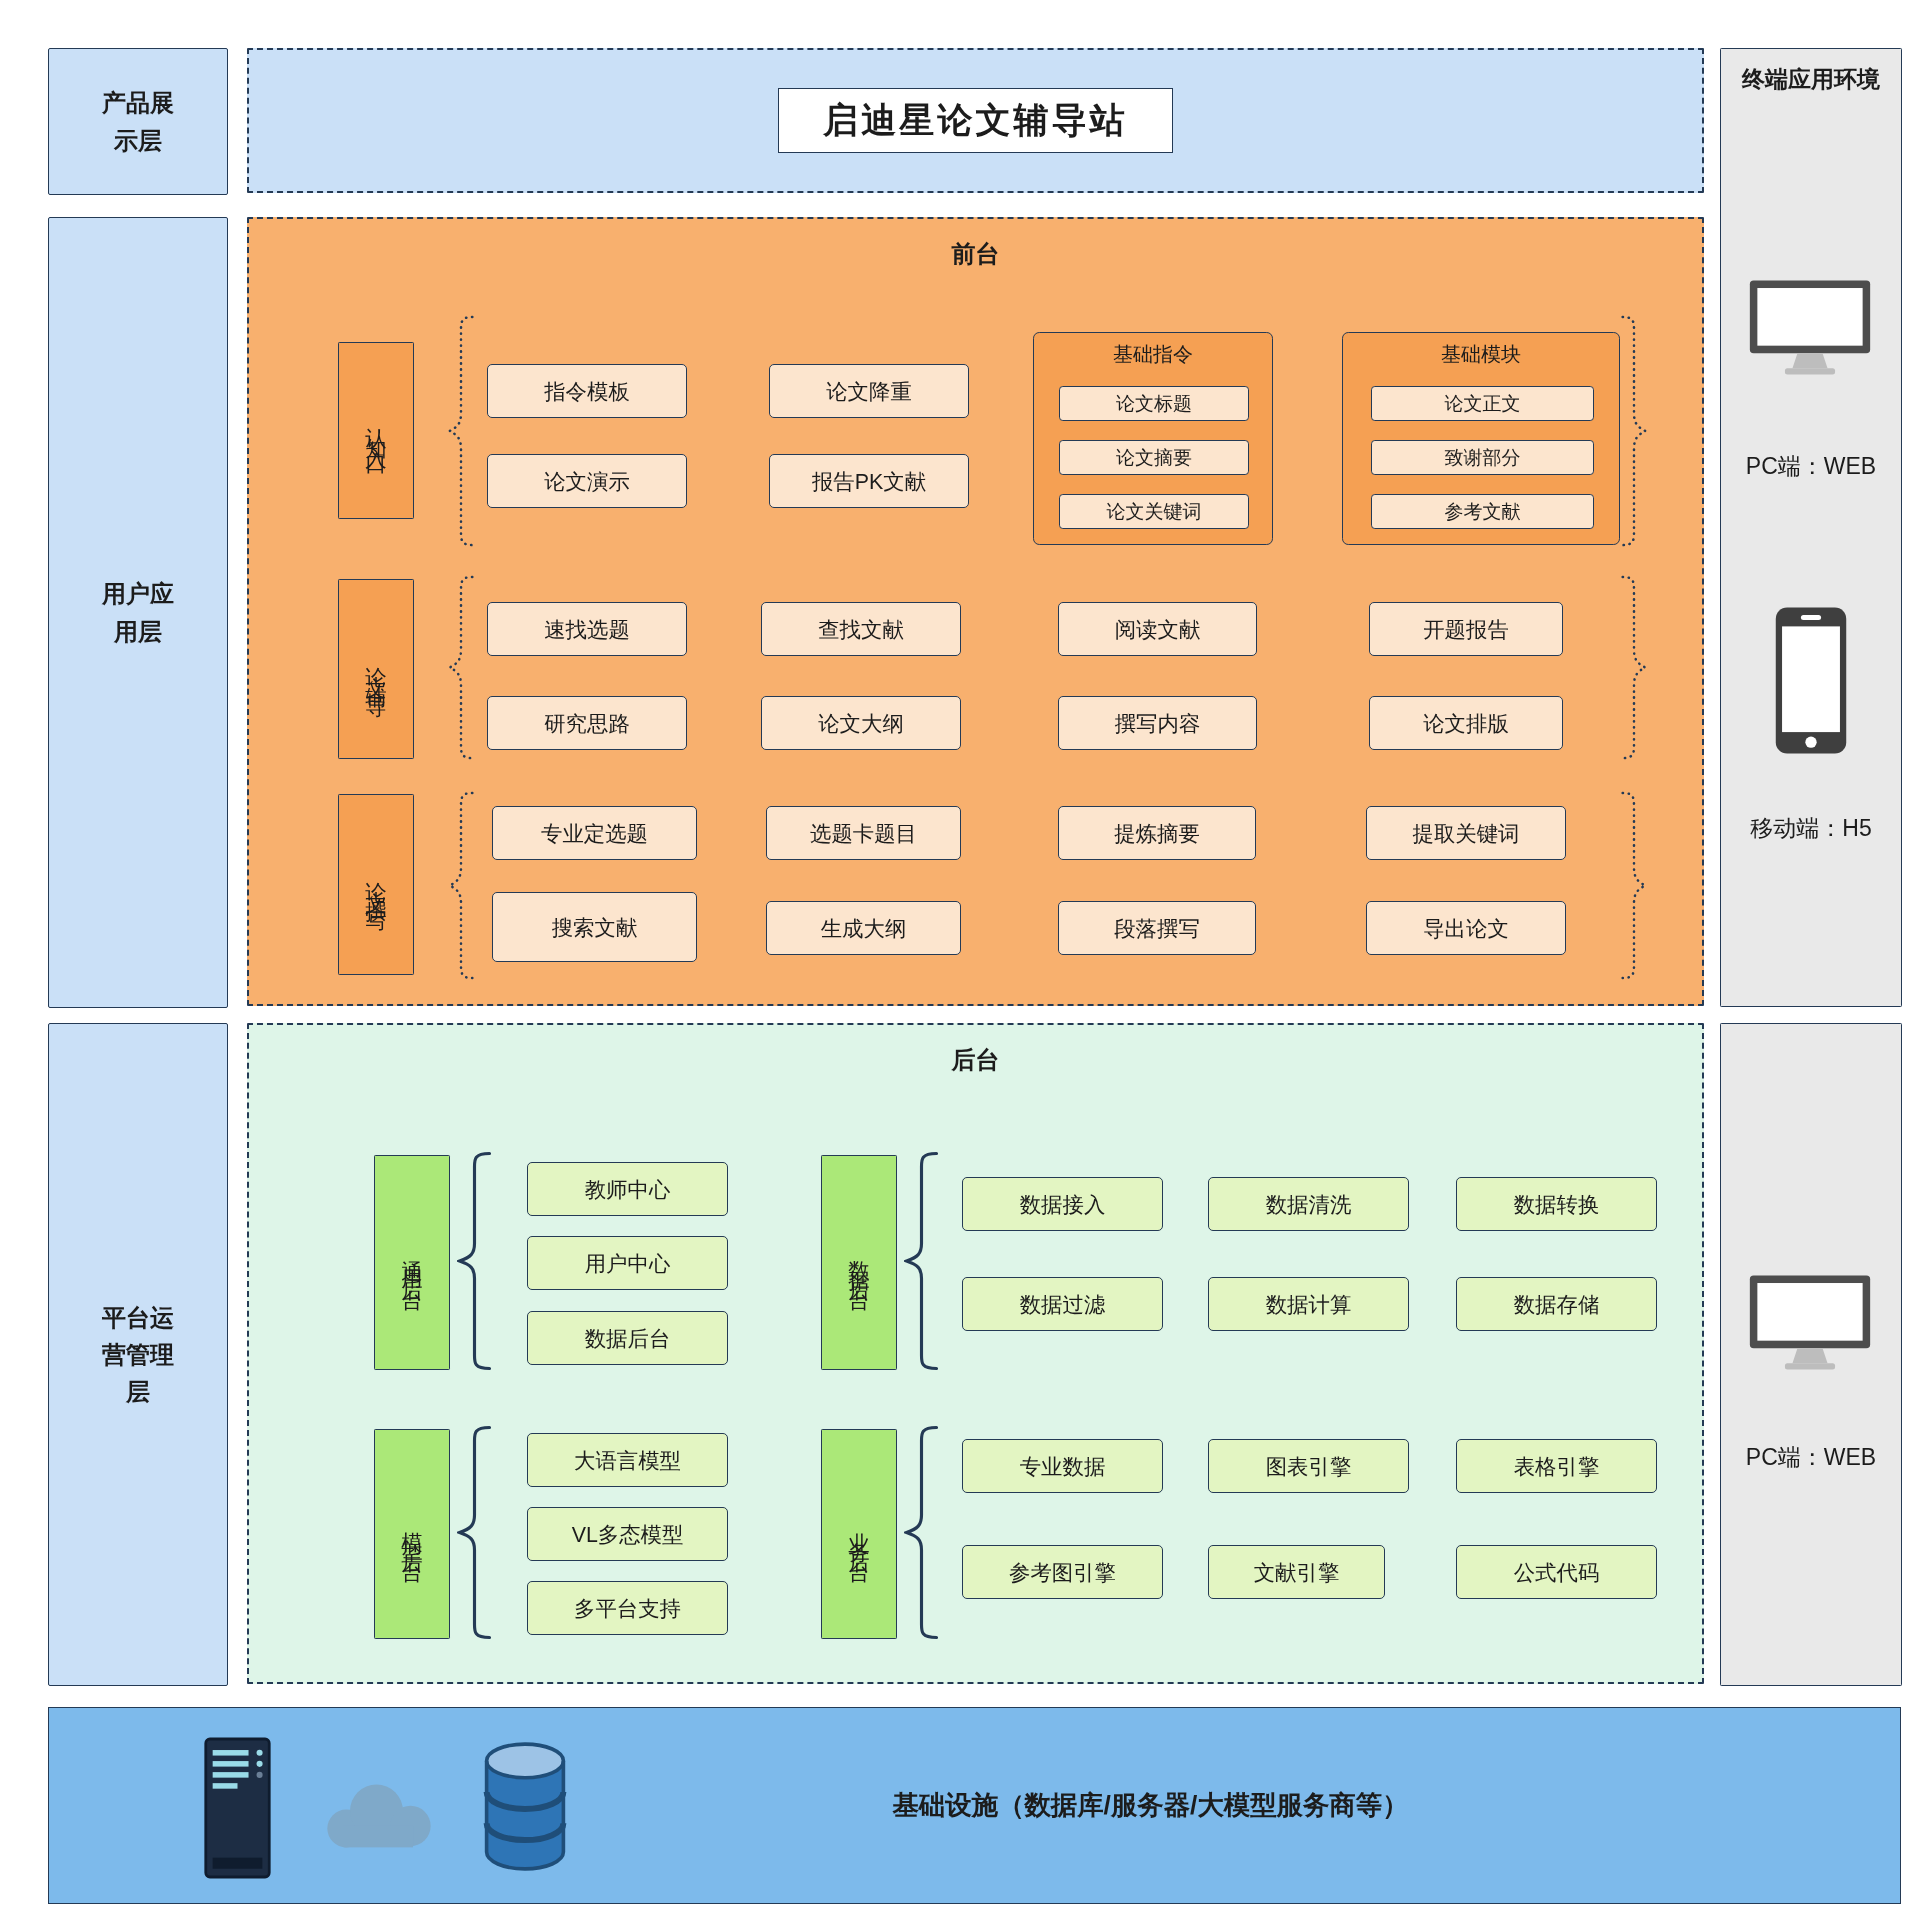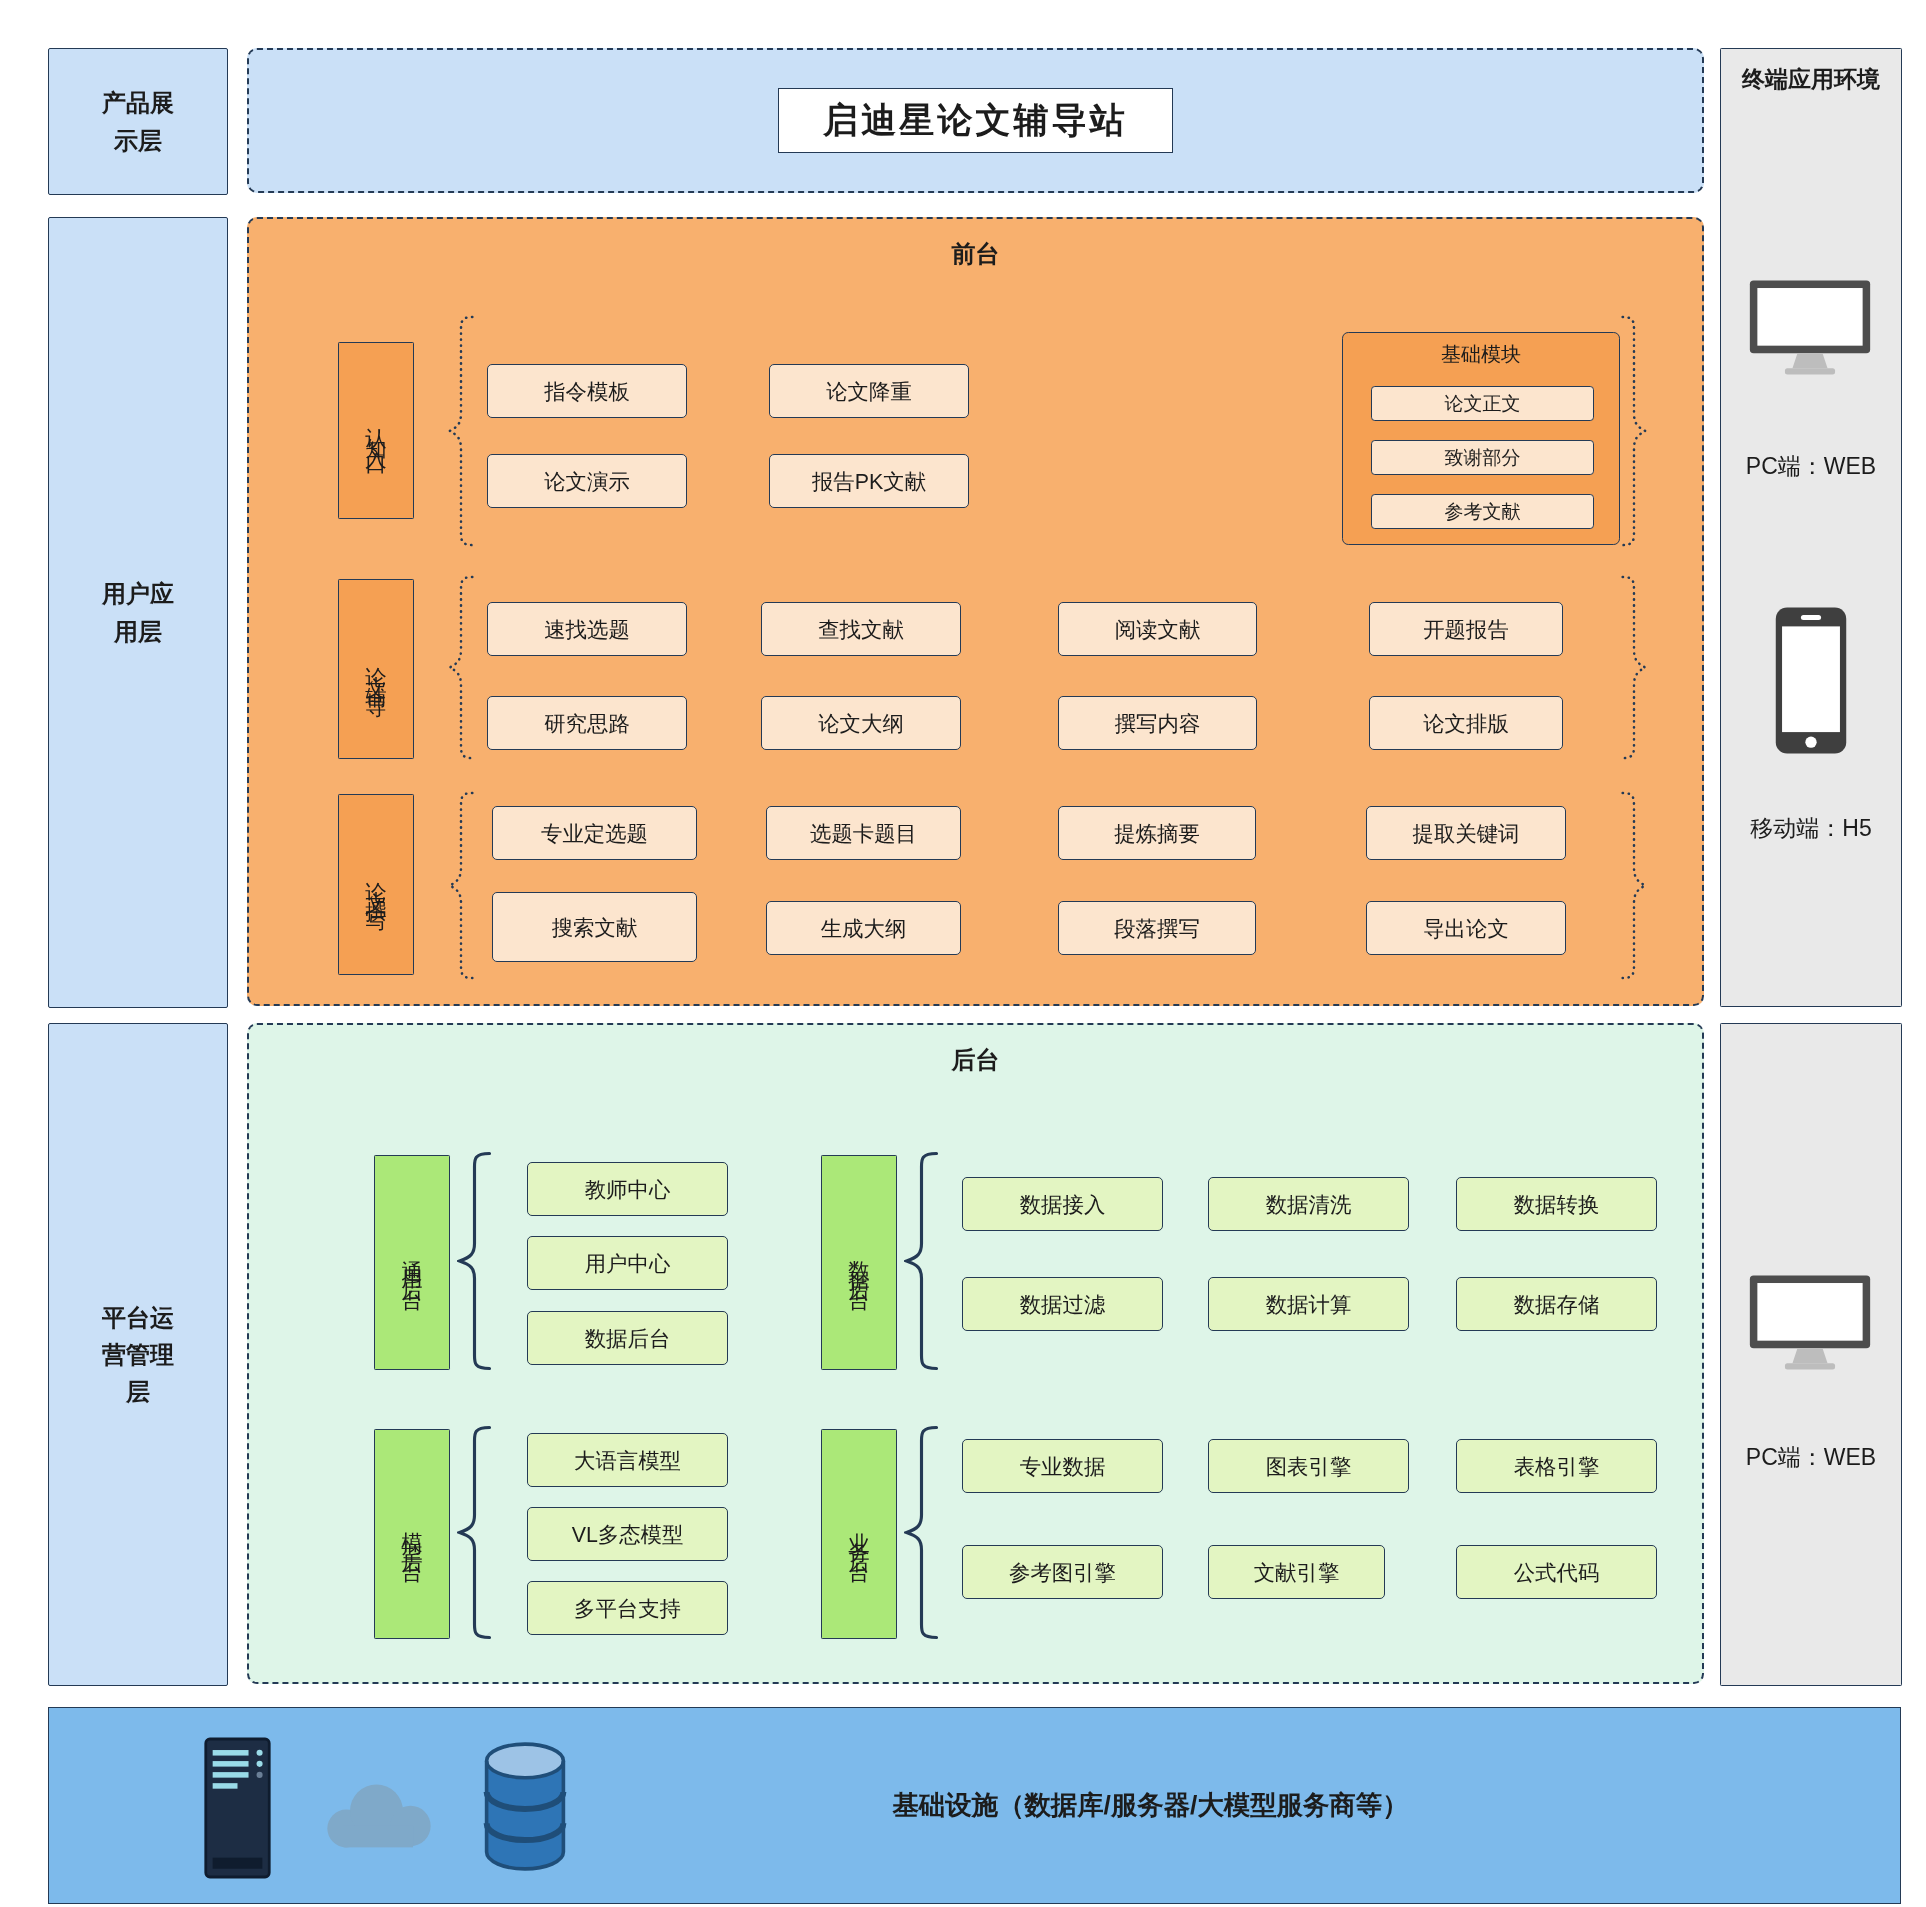--- a/index.html
+++ b/index.html
@@ -15,21 +15,21 @@
     --gray-panel:#e9e9e9;
   }
   html,body{margin:0;padding:0;background:#fff;}
   .canvas{position:relative;width:1926px;height:1907px;background:#ffffff;
     font-family:"Liberation Sans",sans-serif;color:#1c1c1c;overflow:hidden;}
   .abs{position:absolute;}
   .layer{background:var(--blue-light);border:1.9px solid var(--ink);border-radius:2px;
     display:flex;align-items:center;justify-content:center;text-align:center;
     font-size:24px;font-weight:700;line-height:1.55;}
   .wrap3{display:inline-block;width:3em;}
-  .dashed-panel{border:2.5px dashed var(--ink);border-radius:10px;box-sizing:border-box;}
+  .dashed-panel{border:2.5px dashed var(--ink);border-radius:1px;box-sizing:border-box;}
   .panel-label{position:absolute;top:19px;left:0;width:100%;text-align:center;
     font-size:24px;font-weight:700;}
   .title-outer{background:var(--blue-light);display:flex;align-items:center;justify-content:center;}
   .title-box{background:#fff;border:1.9px solid var(--ink);padding:7.6px 44px;
     font-size:35px;font-weight:700;letter-spacing:3.1px;}
   .front{background:var(--orange-panel);}
   .back{background:var(--green-panel);}
   .vlabel{display:flex;align-items:center;justify-content:center;border:1.9px solid var(--ink);border-radius:1.3px;}
   .vlabel span{writing-mode:vertical-rl;text-orientation:upright;letter-spacing:0.45em;font-size:21.4px;}
   .vlabel.orange{background:var(--orange-deep);}
@@ -75,20 +75,26 @@
     </div>
     <svg class="brace abs" width="28" height="232" style="left:198px;top:96px" viewBox="0 0 44 368">
         <path d="M 40 3 C 22 3 22 12 22 24 L 22 156 C 22 172 16 178 4 184 C 16 190 22 196 22 212 L 22 344 C 22 356 22 365 40 365" fill="none" stroke="#243a55" stroke-width="4" stroke-linecap="round" stroke-dasharray="0.5 9"></path>
       </svg>
 
     <div class="fitem abs" style="left:238px;top:145px;width:200px;height:54px">指令模板</div>
     <div class="fitem abs" style="left:238px;top:235px;width:200px;height:54px">论文演示</div>
     <div class="fitem abs" style="left:520px;top:145px;width:200px;height:54px">论文降重</div>
     <div class="fitem abs" style="left:520px;top:235px;width:200px;height:54px">报告PK文献</div>
 
+    <div class="fgroup abs" style="left:784px;top:113px;width:240px;height:213px">
+      <div class="gtitle">基础指令</div>
+      <div class="gitem" style="left:25px;top:53px;width:190px;height:35px">论文标题</div>
+      <div class="gitem" style="left:25px;top:107px;width:190px;height:35px">论文摘要</div>
+      <div class="gitem" style="left:25px;top:161px;width:190px;height:35px">论文关键词</div>
+    </div>
 
     <div class="fgroup abs" style="left:1093px;top:113px;width:278px;height:213px">
       <div class="gtitle">基础模块</div>
       <div class="gitem" style="left:28px;top:53px;width:223px;height:35px">论文正文</div>
       <div class="gitem" style="left:28px;top:107px;width:223px;height:35px">致谢部分</div>
       <div class="gitem" style="left:28px;top:161px;width:223px;height:35px">参考文献</div>
     </div>
 
     <svg class="brace abs" width="28" height="232" style="left:1371px;top:96px" viewBox="0 0 44 368">
         <path d="M 4 3 C 22 3 22 12 22 24 L 22 156 C 22 172 28 178 40 184 C 28 190 22 196 22 212 L 22 344 C 22 356 22 365 4 365" fill="none" stroke="#243a55" stroke-width="4" stroke-linecap="round" stroke-dasharray="0.5 9"></path>

